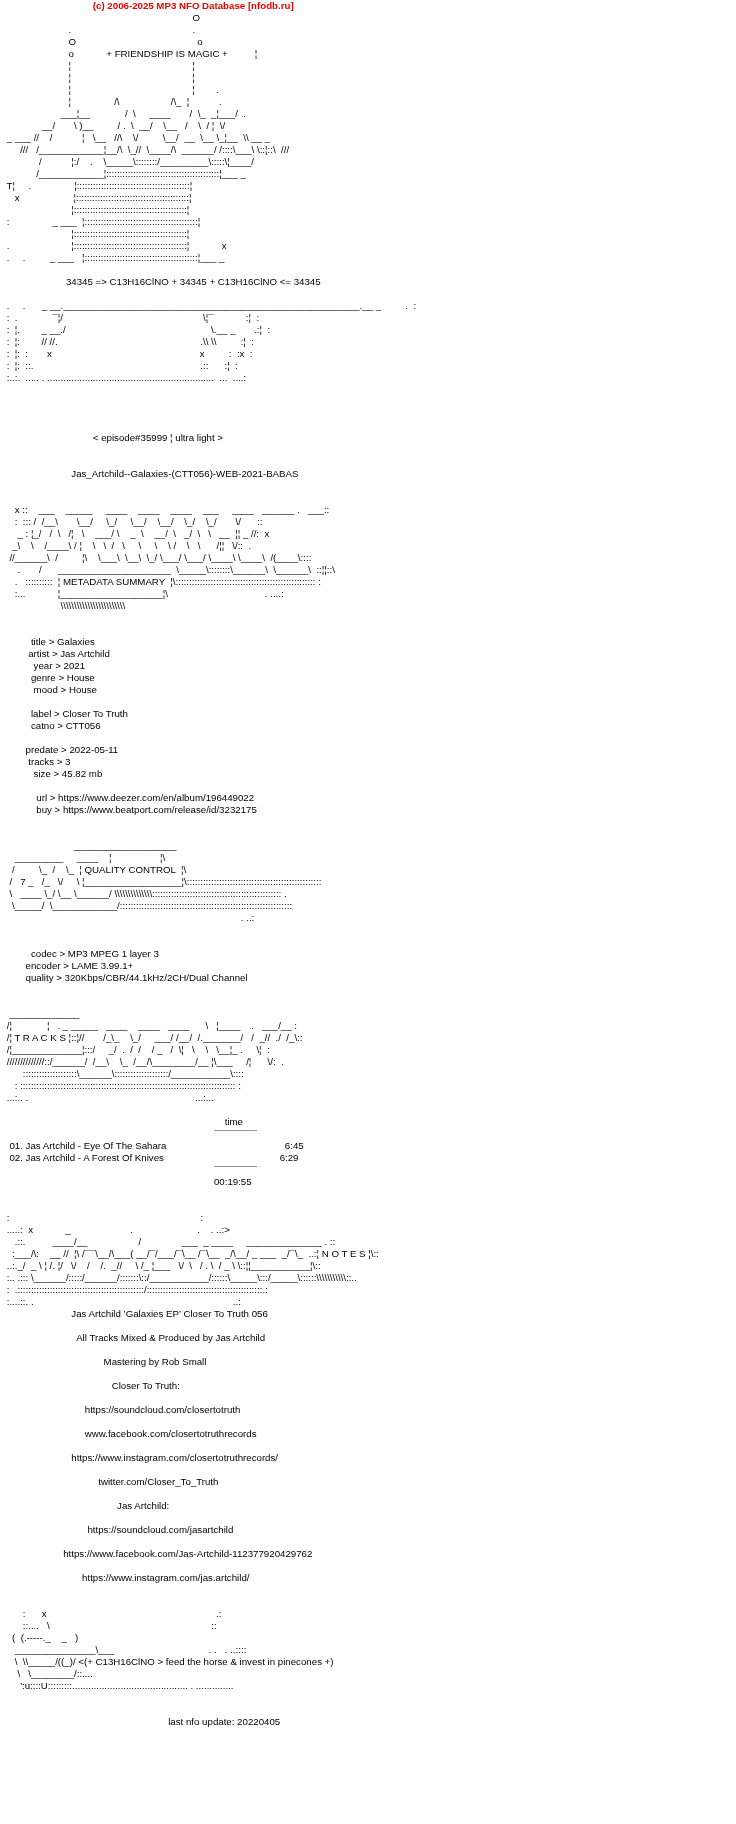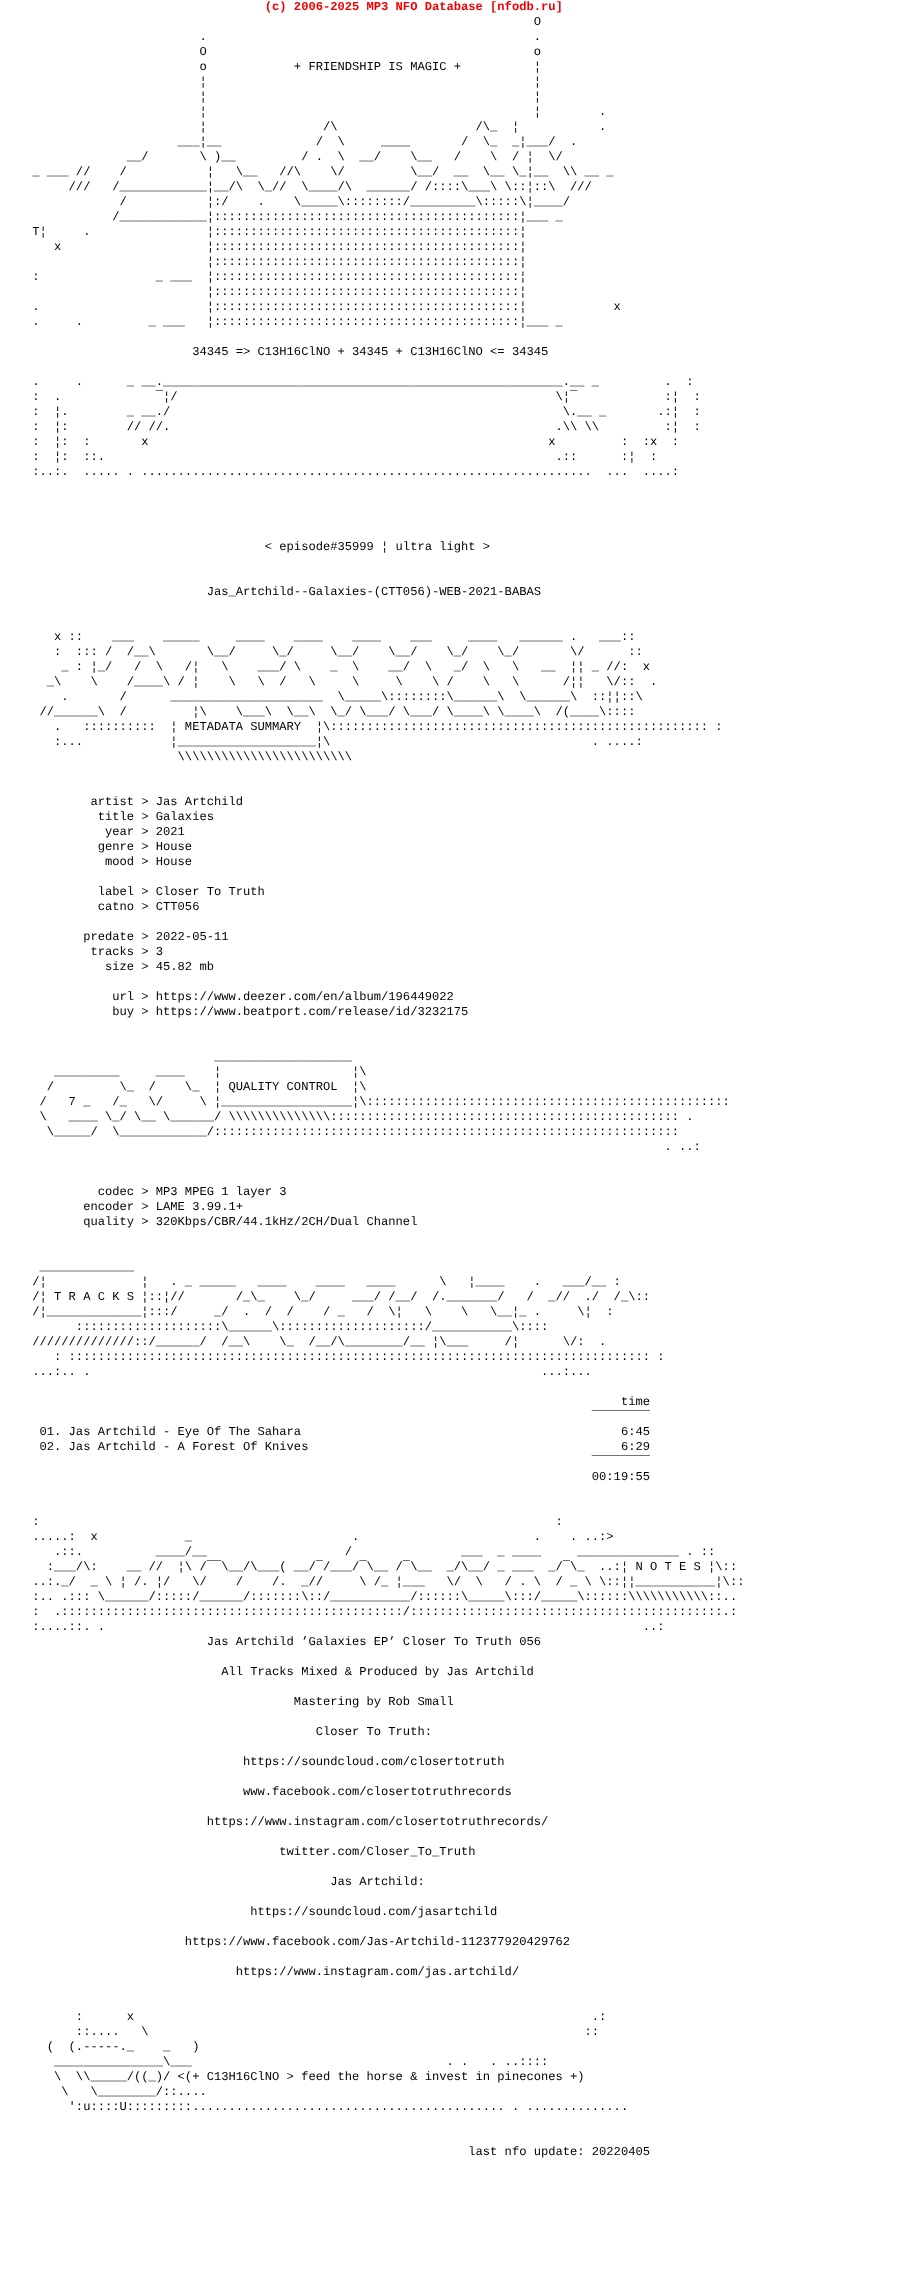--- a/index.html
+++ b/index.html
@@ -1,19 +1,19 @@
 <!DOCTYPE html>
 <html><head>
 <meta charset="utf-8">
 <style>
   html,body{margin:0;padding:0;}
   body{width:736px;height:1824px;background:#ffffff;overflow:hidden;position:relative;}
   .nfo{
-    position:absolute;left:20px;top:0;
-    font-family:Liberation Mono, monospace;
+    position:absolute;left:4px;top:0;
+    font-family:Liberation Sans, sans-serif;
     font-size:9.7px;line-height:12px;color:#000000;
   }
   .line{height:12px;white-space:pre;}
   .red{font-weight:bold;}
 </style>
 </head>
 <body>
 
 <div class="nfo">
     <div class="line red" style="color: rgb(240, 0, 0);">                                 (c) 2006-2025 MP3 NFO Database [nfodb.ru]</div>
@@ -55,29 +55,29 @@
     <div class="line">                                 &lt; episode#35999 ¦ ultra light &gt;</div>
     <div class="line"></div>
     <div class="line"></div>
     <div class="line">                         Jas_Artchild--Galaxies-(CTT056)-WEB-2021-BABAS</div>
     <div class="line"></div>
     <div class="line"></div>
     <div class="line">    x ::    ___    _____     ____    ____    ____    ___     ____   ______ .   ___::</div>
     <div class="line">    :  ::: /  /__\       \__/     \_/     \__/    \__/    \_/    \_/       \/      ::</div>
     <div class="line">     _ : ¦_/   /  \   /¦   \    ___/ \    _  \    __/  \   _/  \   \   __  ¦¦ _ //:  x</div>
     <div class="line">   _\    \    /____\ / ¦    \   \  /   \     \     \    \ /    \   \      /¦¦   \/::  .</div>
+    <div class="line">  //______\  /         ¦\    \___\  \__\  \_/ \___/ \___/ \____\ \____\  /(____\::::</div>
     <div class="line">     .       /      _____________________  \_____\::::::::\______\  \______\  ::¦¦::\</div>
-    <div class="line">  //______\  /         ¦\    \___\  \__\  \_/ \___/ \___/ \____\ \____\  /(____\::::</div>
     <div class="line">    .   ::::::::::  ¦ METADATA SUMMARY  ¦\:::::::::::::::::::::::::::::::::::::::::::::::::::: :</div>
     <div class="line">    :...            ¦___________________¦\                                    . ....:</div>
     <div class="line">                     \\\\\\\\\\\\\\\\\\\\\\\\</div>
     <div class="line"></div>
     <div class="line"></div>
+    <div class="line">          title &gt; Galaxies</div>
     <div class="line">         artist &gt; Jas Artchild</div>
-    <div class="line">          title &gt; Galaxies</div>
     <div class="line">           year &gt; 2021</div>
     <div class="line">          genre &gt; House</div>
     <div class="line">           mood &gt; House</div>
     <div class="line"></div>
     <div class="line">          label &gt; Closer To Truth</div>
     <div class="line">          catno &gt; CTT056</div>
     <div class="line"></div>
     <div class="line">        predate &gt; 2022-05-11</div>
     <div class="line">         tracks &gt; 3</div>
     <div class="line">           size &gt; 45.82 mb</div>
@@ -97,22 +97,22 @@
     <div class="line"></div>
     <div class="line">          codec &gt; MP3 MPEG 1 layer 3</div>
     <div class="line">        encoder &gt; LAME 3.99.1+</div>
     <div class="line">        quality &gt; 320Kbps/CBR/44.1kHz/2CH/Dual Channel</div>
     <div class="line"></div>
     <div class="line"></div>
     <div class="line">  _____________</div>
     <div class="line"> /¦             ¦   . _ _____   ____    ____   ____      \   ¦____    .   ___/__ :</div>
     <div class="line"> /¦ T R A C K S ¦::¦//       /_\_    \_/     ___/ /__/  /._______/   /  _//  ./  /_\::</div>
     <div class="line"> /¦_____________¦:::/     _/  .  /  /    / _   /  \¦   \    \   \__¦_ .     \¦  :</div>
+    <div class="line"> //////////////::/______/  /__\    \_  /__/\________/__ ¦\___     /¦      \/:  .</div>
     <div class="line">       ::::::::::::::::::::\______\::::::::::::::::::::/___________\::::</div>
-    <div class="line"> //////////////::/______/  /__\    \_  /__/\________/__ ¦\___     /¦      \/:  .</div>
     <div class="line">    : :::::::::::::::::::::::::::::::::::::::::::::::::::::::::::::::::::::::::::::::: :</div>
     <div class="line"> ...:.. .                                                              ...:...</div>
     <div class="line"></div>
     <div class="line">                                                                                  time</div>
     <div class="line">                                                                              ¯¯¯¯¯¯¯¯</div>
     <div class="line">  01. Jas Artchild - Eye Of The Sahara                                            6:45</div>
     <div class="line">  02. Jas Artchild - A Forest Of Knives                                           6:29</div>
     <div class="line">                                                                              ¯¯¯¯¯¯¯¯</div>
     <div class="line">                                                                              00:19:55</div>
     <div class="line"></div>

